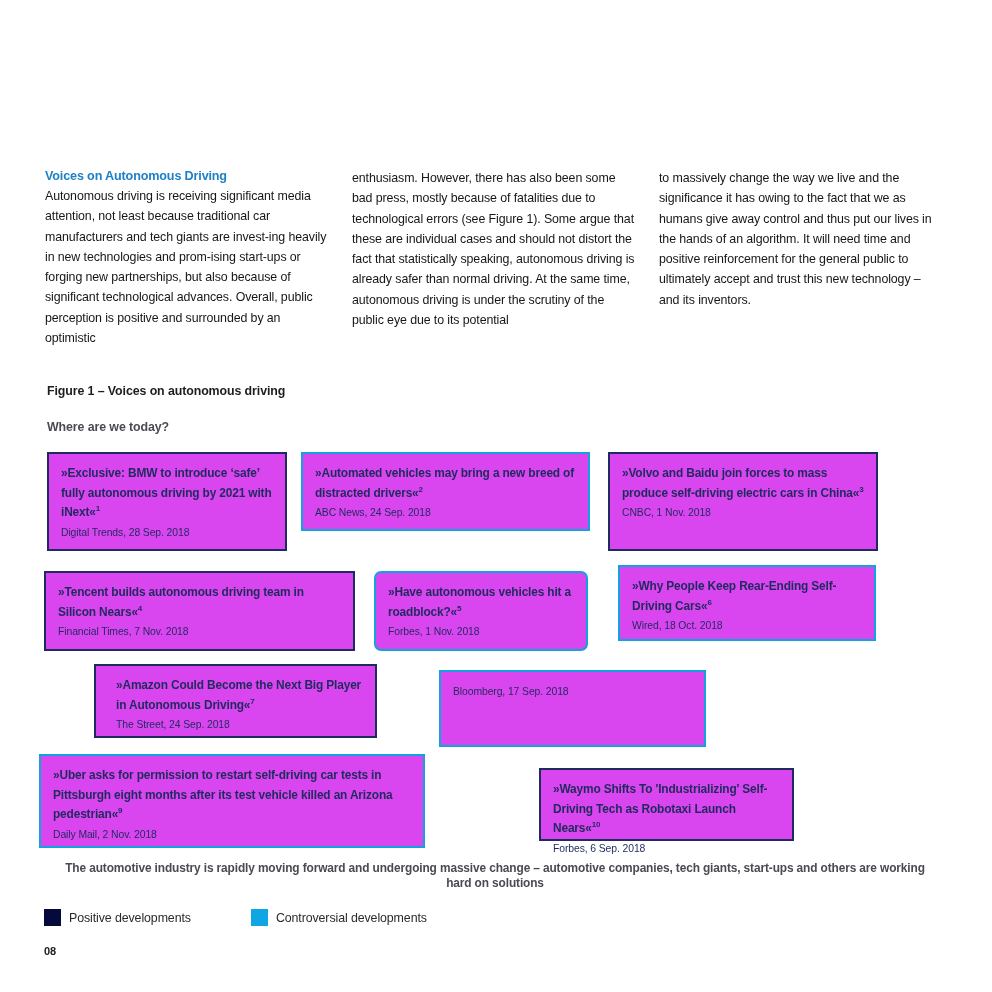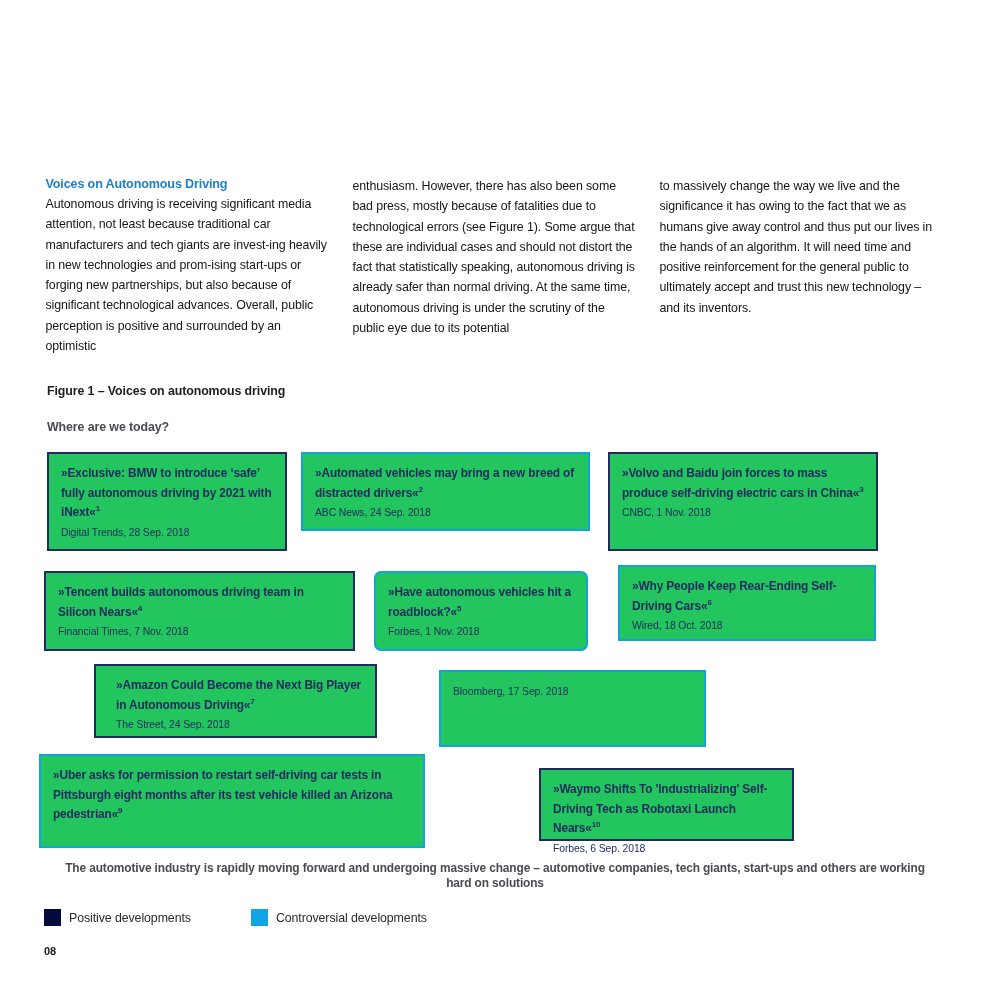--- a/index.html
+++ b/index.html
@@ -20,25 +20,24 @@
     position: absolute;
     left: 0; top: 0;
     width: 992px;
     height: 992px;
   }
 
   
   .intro {
     position: absolute;
     left: 45px;
-    top: 176px;
+    top: 168px;
     width: 900px;
     display: flex;
     gap: 0px;
-    justify-content: center;
   }
   .col {
     width: 285px;
     margin-right: 22px;
   }
   .col:last-child { margin-right: 0; }
 
   .intro-heading {
     color: #1C81C6;
     font-size: 12.6px;
@@ -73,21 +72,21 @@
     font-size: 12.4px;
     font-weight: bold;
     color: #4a4a52;
     letter-spacing: -0.1px;
   }
 
   
   .box {
     position: absolute;
     box-sizing: border-box;
-    background: #22c55e;
+    background: #d946ef;
     border-style: solid;
     border-width: 2.2px;
     padding: 10px 12px 8px 12px;
   }
   .box.positive { border-color: #1F2A5E; }
   .box.controversial { border-color: #12A3DD; }
 
   .box-head {
     font-size: 11.9px;
     font-weight: bold;
@@ -217,20 +216,21 @@
     <div class="box-head"><span>»Amazon Could Become the Next Big Player in Autonomous Driving«</span><sup>7</sup></div>
     <div class="box-src">The Street, 24 Sep. 2018</div>
   </div>
 
   <div class="box controversial" style="left:439px; top:670px; width:267px; height:77px;">
     <div class="box-src">Bloomberg, 17 Sep. 2018</div>
   </div>
 
   <div class="box controversial" style="left:39px; top:754px; width:386px; height:94px;">
     <div class="box-head"><span>»Uber asks for permission to restart self-driving car tests in Pittsburgh eight months after its test vehicle killed an Arizona pedestrian«</span><sup>9</sup></div>
+    <div class="box-src">Daily Mail, 2 Nov. 2018</div>
   </div>
 
   <div class="box positive" style="left:539px; top:768px; width:255px; height:73px;">
     <div class="box-head"><span>»Waymo Shifts To 'Industrializing' Self-Driving Tech as Robotaxi Launch Nears«</span><sup>10</sup></div>
     <div class="box-src">Forbes, 6 Sep. 2018</div>
   </div>
 
   <div class="caption">The automotive industry is rapidly moving forward and undergoing massive change – automotive companies, tech giants, start-ups and others are working hard on solutions</div>
 
   <div class="legend">

